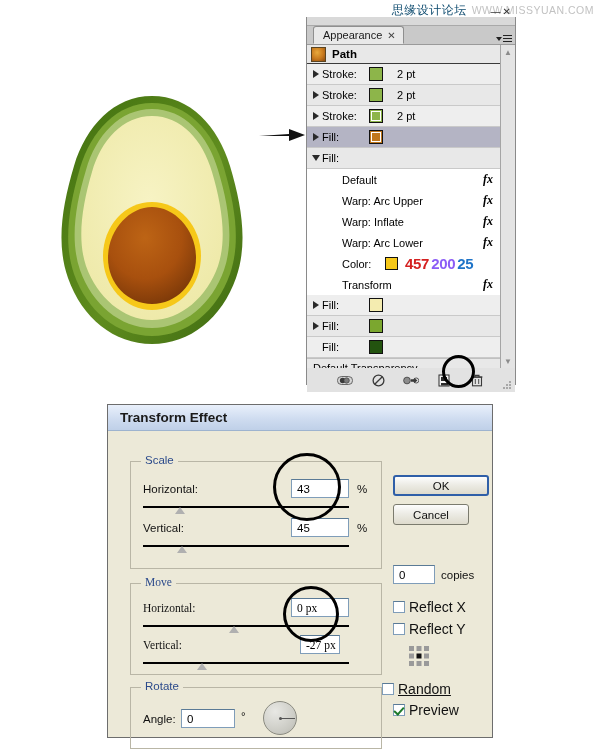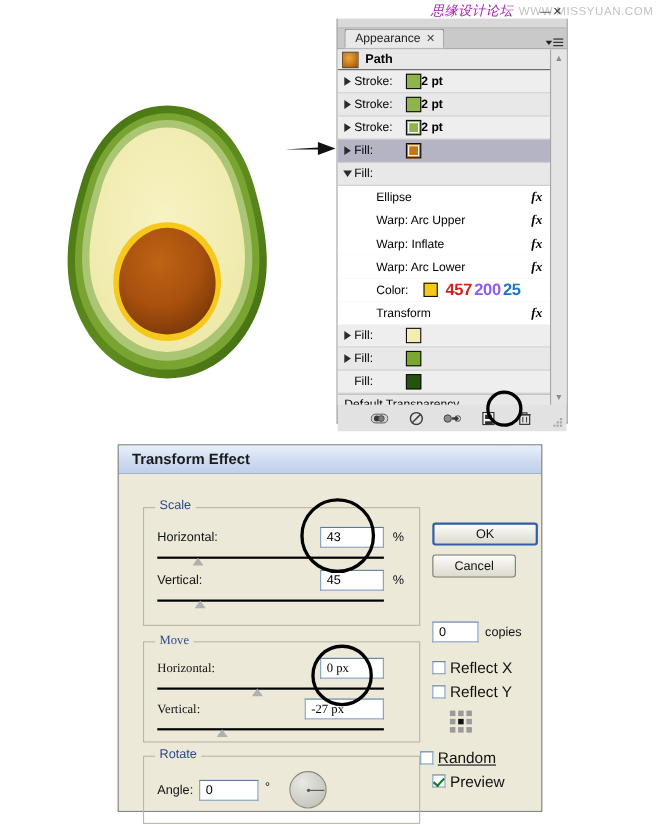--- a/index.html
+++ b/index.html
@@ -23,21 +23,21 @@
     top: 2px;
     right: 6px;
     font-size: 11px;
     letter-spacing: 0.5px;
     color: #b8b8b8;
     white-space: nowrap;
     display: flex;
     align-items: baseline;
     gap: 5px;
   }
-  .watermark .cn { font-size: 12px; color: #a21caf; font-style: italic; }
+  .watermark .cn { font-size: 12px; color: #0c4a6e; }
   .watermark .url { font-size: 10.5px; color: #c2c2c2; }
 
   
   #avocado-wrap {
     position: absolute;
     left: 40px;
     top: 92px;
     width: 225px;
     height: 260px;
   }
@@ -188,21 +188,21 @@
     border-left: 4.5px solid transparent;
     border-right: 4.5px solid transparent;
     border-top: 6px solid #2a2a2a;
   }
   .row .lbl { width: 47px; font-size: 11px; }
   .swatch {
     width: 14px; height: 14px;
     border: 1px solid #111;
   }
   .swatch.sel-ring { outline: 1px solid #fff; outline-offset: -3px; }
-  .row .pt { font-size: 11px; font-weight: bold; }
+  .row .pt { margin-left: 14px; font-size: 11px; }
 
   .sub-row {
     display: flex;
     align-items: center;
     height: 21px;
     background: #ffffff;
     padding-left: 35px;
     font-size: 11px;
     position: relative;
   }
@@ -524,21 +524,21 @@
         </div>
 
         <div class="row alt">
           <span class="disc">
               <i class="tri-down"></i>
             </span>
           <span class="lbl">Fill:</span>
         </div>
 
         <div class="sub-row">
-          <span>Ellipse</span>
+          <span>Default</span>
           <span class="fx">fx</span>
         </div>
         <div class="sub-row">
           <span>Warp: Arc Upper</span>
           <span class="fx">fx</span>
         </div>
         <div class="sub-row">
           <span>Warp: Inflate</span>
           <span class="fx">fx</span>
         </div>
@@ -667,21 +667,21 @@
       </div>
 
       <div class="fieldset" style="left:22px; top:152px; width:252px; height:92px;font-family:Liberation Serif, serif;">
         <span class="legend">Move</span>
         <span class="fld-label" style="left:12px; top:18px;">Horizontal:</span>
         <span class="txtbox" style="left:160px; top:14px; width:58px;">0 px</span>
         <span class="slider-line" style="left:12px; top:41px; width:206px;"></span>
         <span class="slider-thumb" style="left:98px; top:42px;"></span>
 
         <span class="fld-label" style="left:12px; top:55px;">Vertical:</span>
-        <span class="txtbox" style="left:146px; top:51px; width:72px;">-27 px</span>
+        <span class="txtbox" style="left:169px; top:51px; width:40px;">-27 px</span>
         <span class="slider-line" style="left:12px; top:78px; width:206px;"></span>
         <span class="slider-thumb" style="left:66px; top:79px;"></span>
       </div>
 
       <div class="fieldset" style="left:22px; top:256px; width:252px; height:62px;">
         <span class="legend">Rotate</span>
         <span class="fld-label" style="left:12px; top:25px;">Angle:</span>
         <span class="txtbox" style="left:50px; top:21px; width:54px;">0</span>
         <span class="unit" style="left:110px; top:22px;">°</span>
         <div class="dial" style="left:132px; top:13px;">

